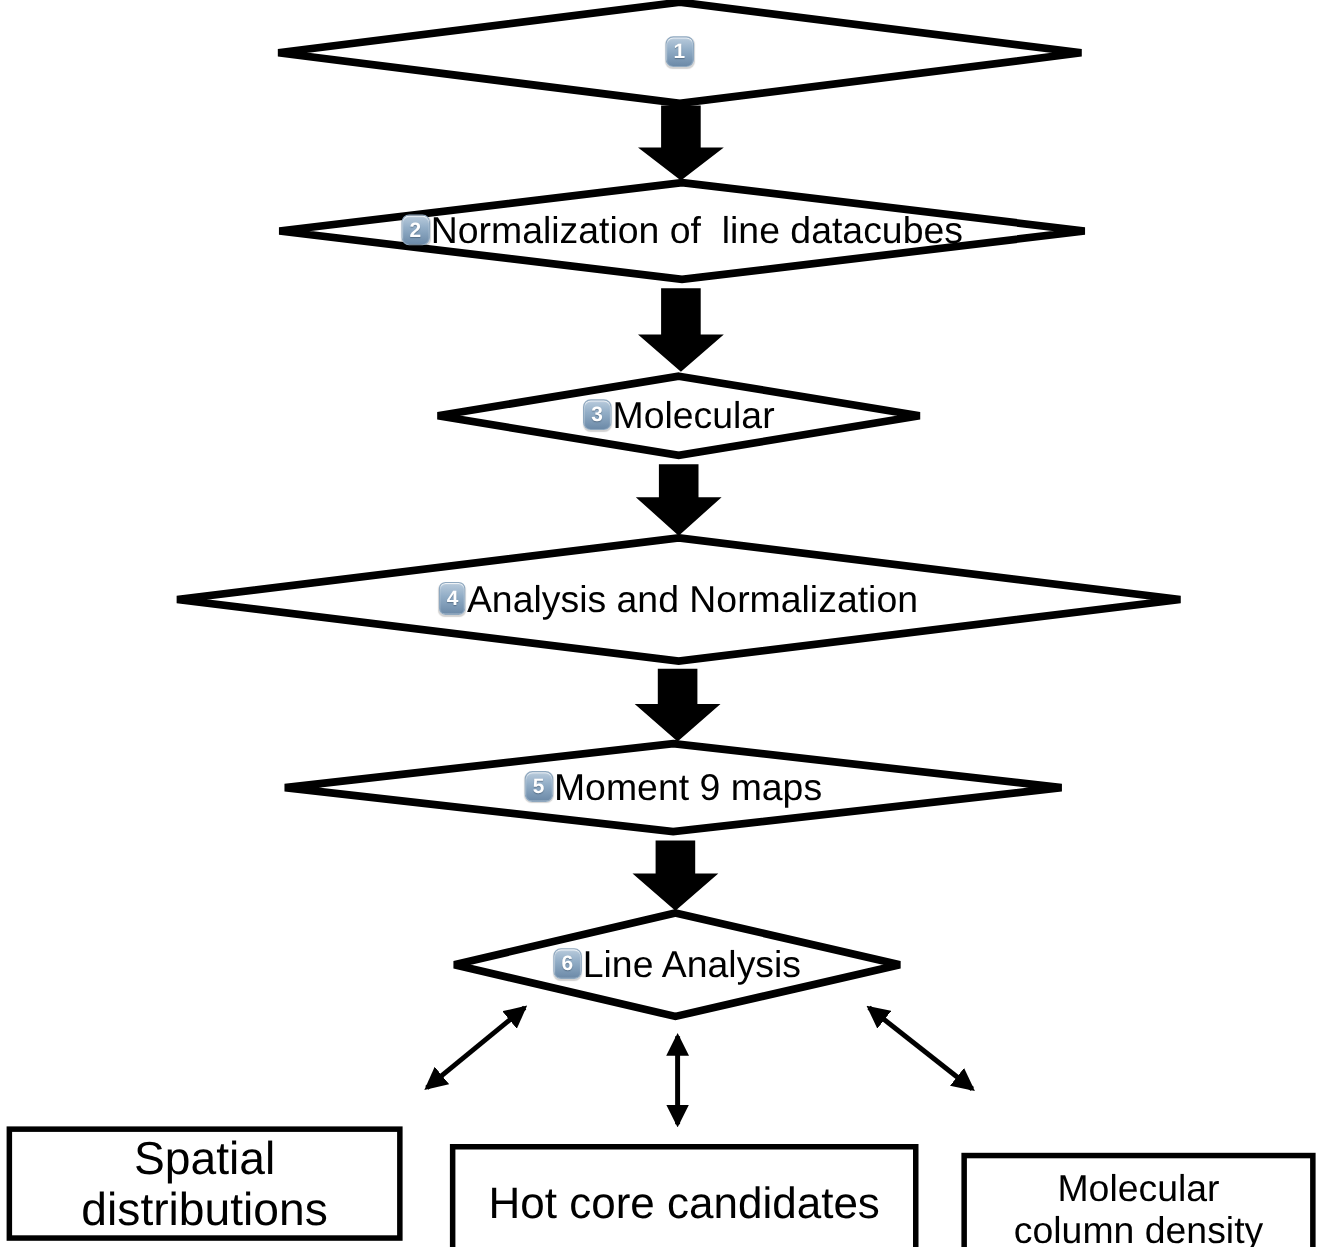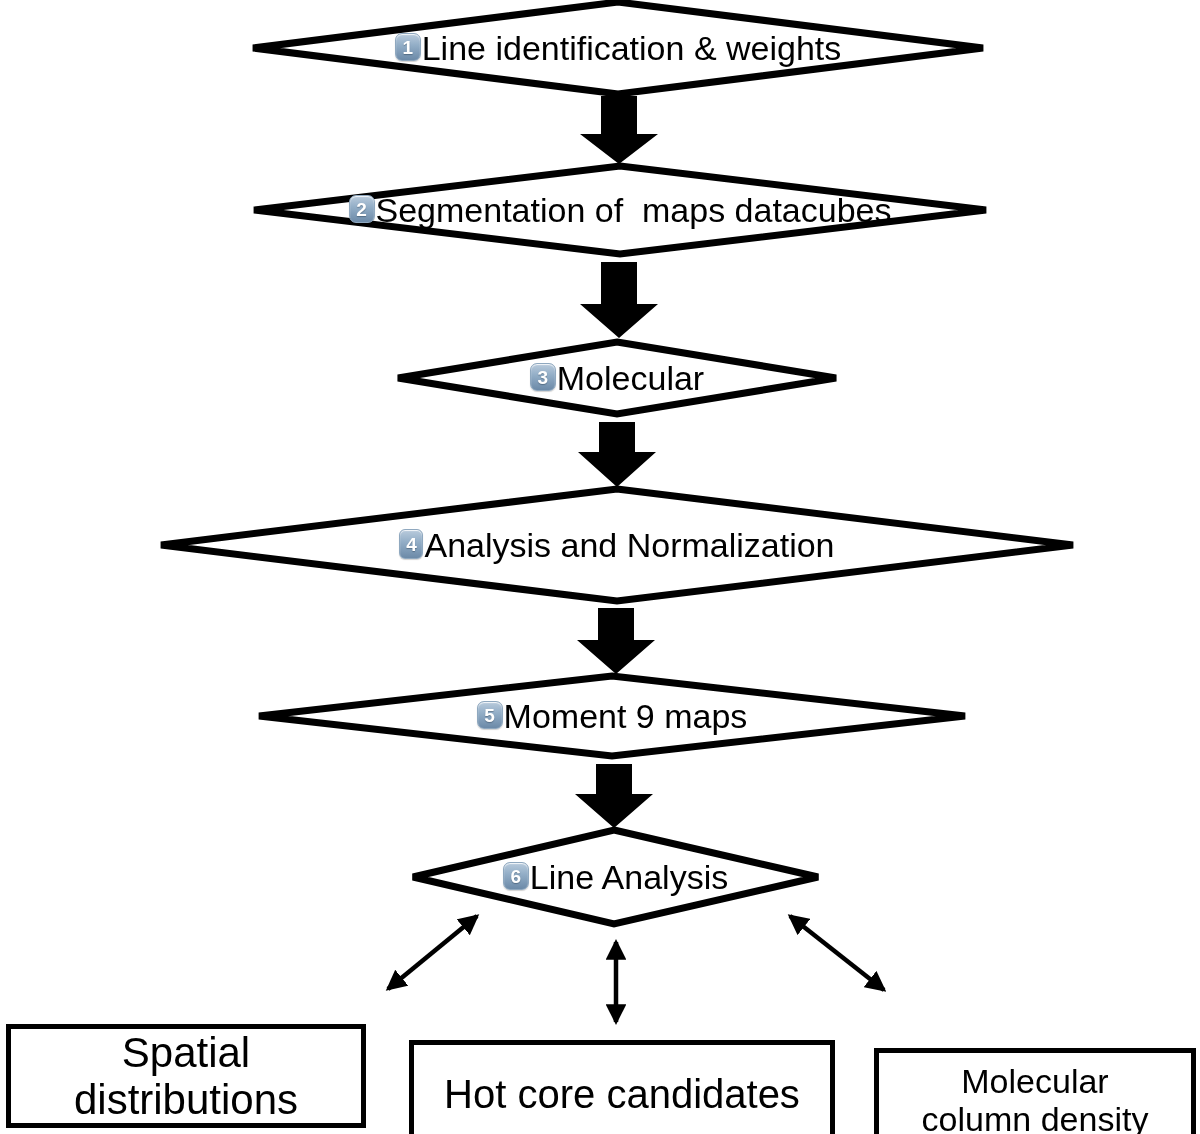--- a/index.html
+++ b/index.html
@@ -128,25 +128,25 @@
     </defs>
 
     <line x1="388" y1="989" x2="477" y2="916" stroke="#000000" stroke-width="4.5" marker-start="url(#arrowend)" marker-end="url(#arrowend)"></line>
 
     <line x1="616" y1="942" x2="616" y2="1022" stroke="#000000" stroke-width="4.5" marker-start="url(#arrowend)" marker-end="url(#arrowend)"></line>
 
     <line x1="790" y1="916" x2="884" y2="990" stroke="#000000" stroke-width="4.5" marker-start="url(#arrowend)" marker-end="url(#arrowend)"></line>
   </svg>
 
   <div class="node-label d1" style="left:253px; top:24px; width:730px; height:48px;">
-    <span class="badge">1</span><span class="txt">Line identification &amp; weights</span>
+    <span class="badge">1</span>
   </div>
 
   <div class="node-label d2" style="left:254px; top:186px; width:732px; height:48px;">
-    <span class="badge">2</span><span class="txt">Segmentation of  maps datacubes</span>
+    <span class="badge">2</span><span class="txt">Normalization of  line datacubes</span>
   </div>
 
   <div class="node-label d3" style="left:398px; top:354px; width:438px; height:48px;">
     <span class="badge">3</span><span class="txt">Molecular</span>
   </div>
 
   <div class="node-label d4" style="left:161px; top:521px; width:912px; height:48px;">
     <span class="badge b4">4</span><span class="txt">Analysis and Normalization</span>
   </div>
 

